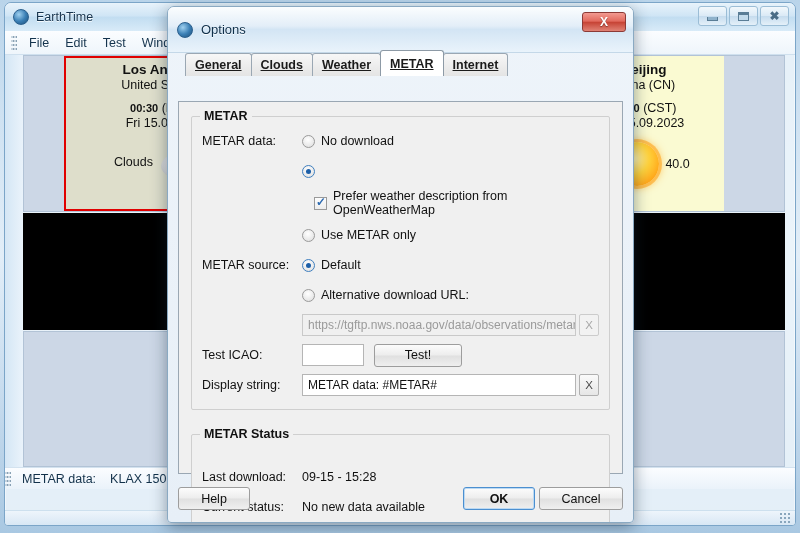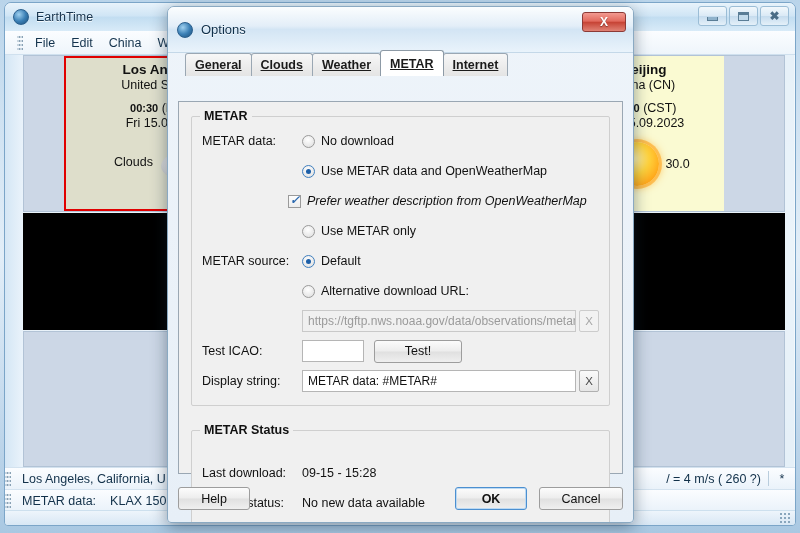--- a/index.html
+++ b/index.html
@@ -61,21 +61,21 @@
   }
   .gl-min { width: 11px; height: 4px; border: 1px solid #5a7d96; border-top:none; background:#8fb2cb; margin-top:5px;}
   .gl-max { width: 11px; height: 9px; border: 1px solid #5a7d96; border-top-width: 3px; background:#c3dbec;}
   .gl-x { font-size: 12px; font-weight: bold; color: #4a6c86; line-height: 1; }
 
   .et-menubar {
     height: 24px;
     background: linear-gradient(180deg,#fbfdff 0%,#eef5fb 100%);
     border-bottom: 1px solid #cfe0ee;
     display: flex; align-items: center;
-    padding-left: 12px;
+    padding-left: 6px;
   }
   .grip { width: 6px; height: 18px; margin-right: 4px;
     background-image: radial-gradient(circle, #7d98ad 1px, transparent 1.2px);
     background-size: 3px 4px; background-position: 1px 1px; opacity:.9;}
   .et-menu-item { font-size: 12.5px; color:#14334d; padding: 2px 8px; }
 
   .et-client { position: absolute; left: 0; right: 0; top: 52px; bottom: 58px; }
   .et-strip {
     position: absolute; left: 18px; right: 10px; top: 0; height: 157px;
     background: #ccd7e6;
@@ -218,21 +218,21 @@
   .group > .legend {
     position: absolute; top: -8px; left: 8px;
     background: #f0f0f0; padding: 0 4px;
     font-size: 12.5px; font-weight: bold; color:#111;
   }
 
   .row { display: flex; align-items: center; min-height: 24px; margin-bottom: 6px; }
   .lbl { font-size: 12.5px; color:#111; }
   .lbl-w { width: 100px; flex: none; }
   .indent { margin-left: 100px; }
-  .indent2 { margin-left: 86px; font-style: italic; }
+  .indent2 { margin-left: 112px; }
 
   .radio {
     width: 13px; height: 13px; border-radius: 50%;
     border: 1px solid #9a9a9a;
     background: radial-gradient(circle at 45% 35%, #ffffff 0%, #eaeaea 60%, #dcdcdc 100%);
     margin-right: 6px; flex: none; position: relative;
   }
   .radio.on { border-color: #3f7fbf; }
   .radio.on::after {
     content:""; position:absolute; left:3px; top:3px; width:5px; height:5px; border-radius:50%;
@@ -275,21 +275,21 @@
     border: 1px solid #4b8fd0;
     box-shadow: 0 0 0 1px #bcd9f2 inset;
     font-weight: bold;
   }
   .dlg-buttons {
     position: absolute; left: 10px; right: 10px; bottom: 12px;
     display:flex; align-items:center;
   }
   .dlg-buttons .spacer { flex: 1; }
   .btn-help { width: 72px; }
-  .btn-ok { width: 72px; margin-right: 12px; }
+  .btn-ok { width: 72px; margin-right: 4px; }
   .btn-cancel { width: 84px; }
 </style>
 </head>
 <body>
 
 <div class="et-window">
 
   <div class="et-titlebar">
     <div class="et-logo"></div>
     <div class="et-title">EarthTime</div>
@@ -303,21 +303,21 @@
       <div class="et-wbtn">
           <span class="gl-x">✖</span>
         </div>
     </div>
   </div>
 
   <div class="et-menubar">
     <div class="grip"></div>
     <div class="et-menu-item">File</div>
     <div class="et-menu-item">Edit</div>
-    <div class="et-menu-item">China</div>
+    <div class="et-menu-item">Test</div>
     <div class="et-menu-item">Window</div>
   </div>
 
   <div class="et-client">
     <div class="et-leftpad"></div>
 
     <div class="et-strip">
       <div class="city city-la">
         <div class="c-name">Los Angeles</div>
         <div class="c-country">United States (</div>
@@ -338,38 +338,30 @@
         <div class="c-name">Beijing</div>
         <div class="c-country">China (CN)</div>
         <div class="c-time">
           <b>15:30</b>
           <span>(CST)</span>
         </div>
         <div class="c-date">Fri 15.09.2023</div>
         <div class="c-wx">
           <span>ar</span>
           <span class="sun-ico"></span>
-          <span>30.0</span>
+          <span>40.0</span>
         </div>
       </div>
     </div>
 
     <div class="black-band"></div>
     <div class="et-lower"></div>
   </div>
 
   <div class="et-statusbars">
-    <div class="et-sbar">
-      <div class="grip"></div>
-      <div class="seg">Los Angeles, California, U</div>
-      <div class="spacer" style="flex:1"></div>
-      <div class="seg">/ = 4 m/s  ( 260 ?)</div>
-      <div class="sep"></div>
-      <div class="star">*</div>
-    </div>
     <div class="et-sbar">
       <div class="grip"></div>
       <div class="seg">METAR data:</div>
       <div class="seg">KLAX 150</div>
     </div>
   </div>
 
   <div class="et-bottom-bar">
     <div class="resize-grip"></div>
   </div>
@@ -399,21 +391,20 @@
         <div class="legend">METAR</div>
 
         <div class="row">
           <div class="lbl lbl-w">METAR data:</div>
           <div class="radio"></div>
           <div class="lbl">No download</div>
         </div>
 
         <div class="row indent">
           <div class="radio on"></div>
-          <div class="lbl">Use METAR data and OpenWeatherMap</div>
         </div>
 
         <div class="row indent2">
           <div class="check on"></div>
           <div class="lbl">Prefer weather description from OpenWeatherMap</div>
         </div>
 
         <div class="row indent">
           <div class="radio"></div>
           <div class="lbl">Use METAR only</div>

